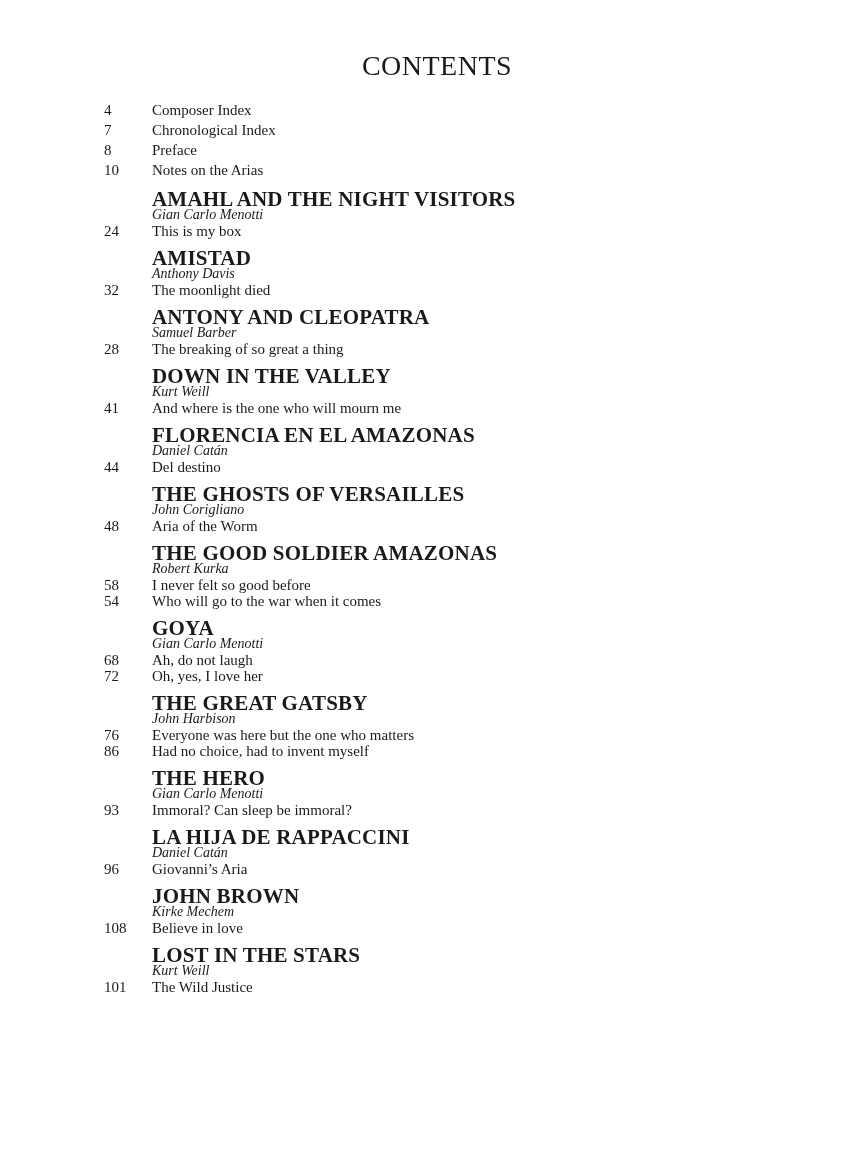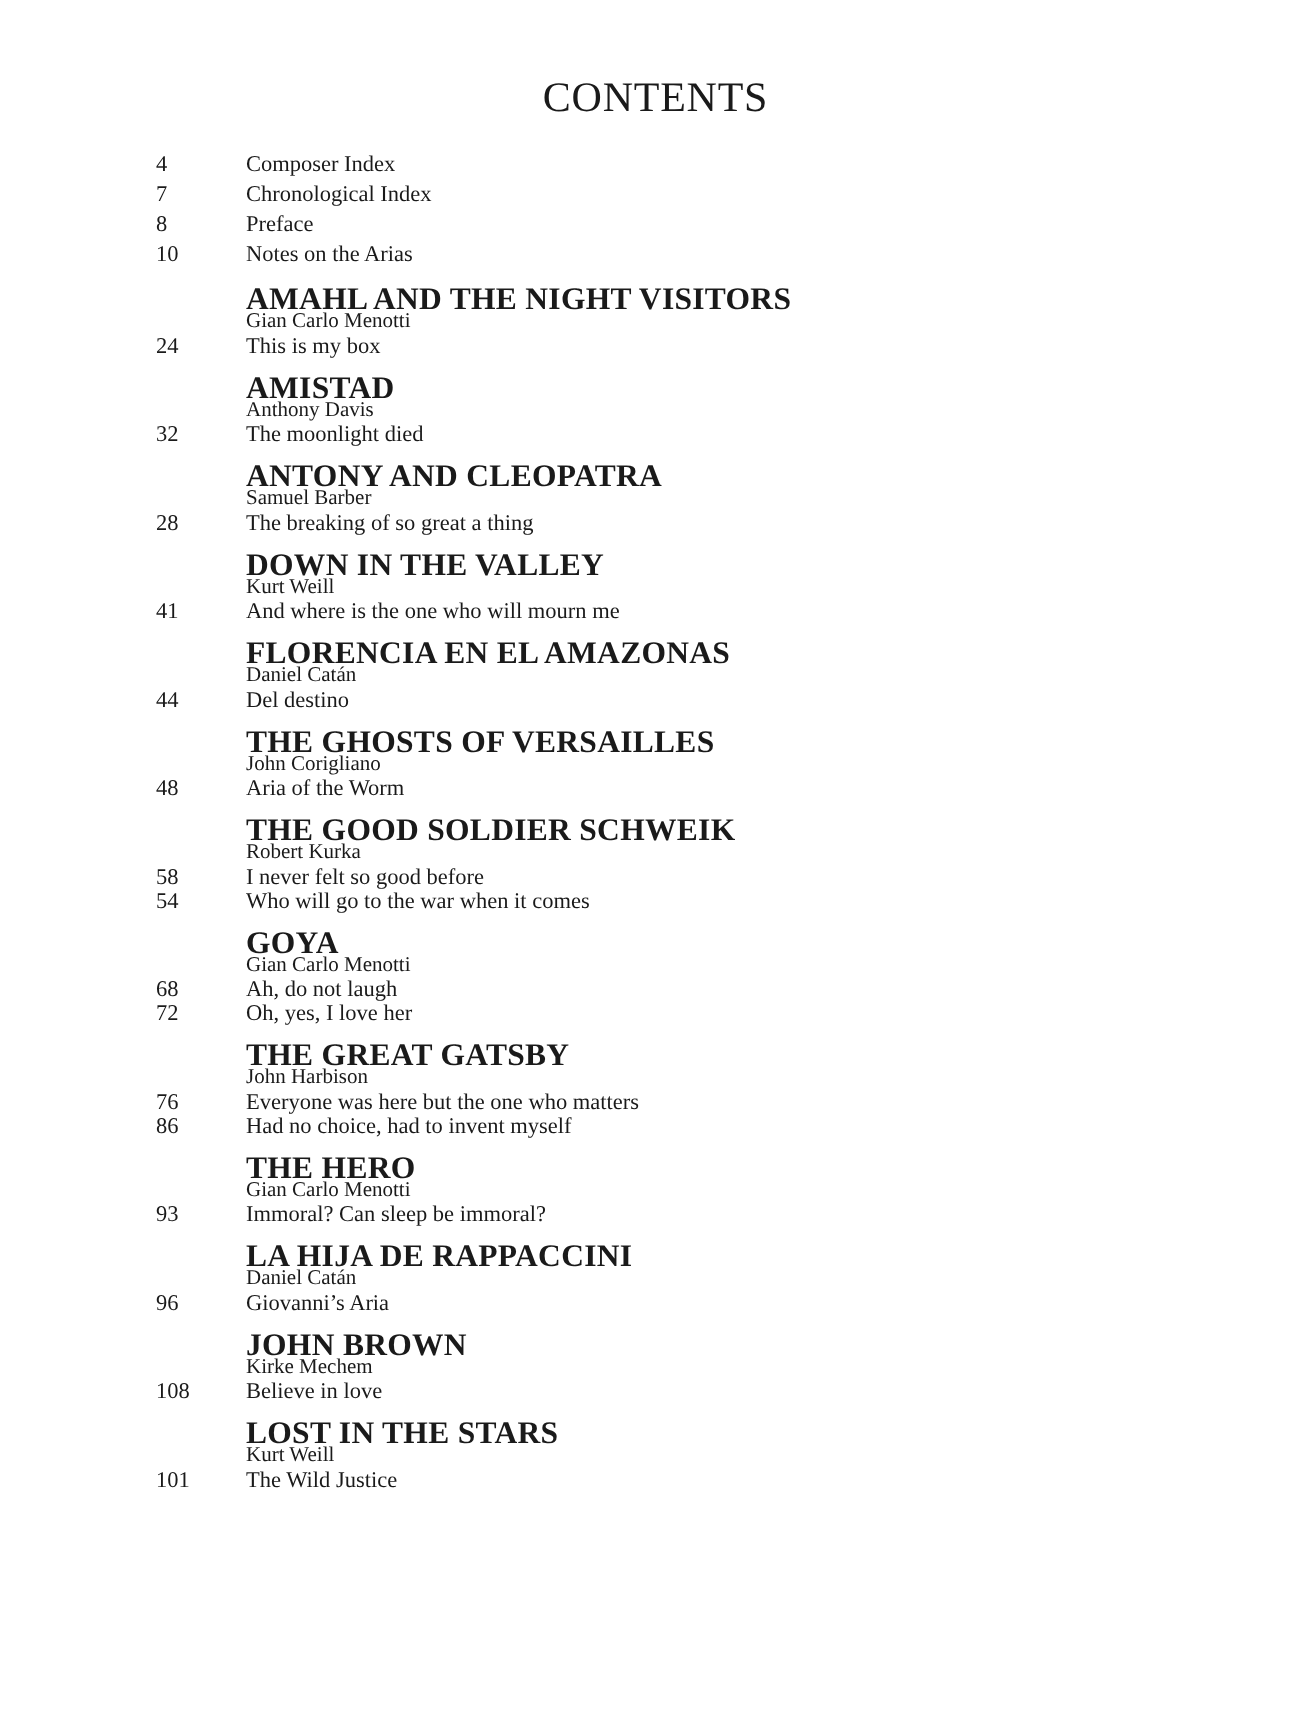--- a/index.html
+++ b/index.html
@@ -44,33 +44,33 @@
       height: 20px;
       line-height: 20px;
     }
     .pg {
       width: 48px;
       flex: 0 0 48px;
     }
     .txt {
       flex: 1 1 auto;
       white-space: nowrap;
-      margin-left: 12px;
     }
     .opera {
       margin-top: 11px;
     }
     .opera .title-row {
       font-size: 21px;
       font-weight: bold;
       letter-spacing: 0.2px;
       height: 16px;
       line-height: 16px;
     }
     .opera .composer-row {
+      font-style: italic;
       font-size: 14px;
     }
     .opera .entry-row {
       font-size: 15px;
     }
     .front .row:first-child { }
   </style>
 </head>
 <body>
 
@@ -176,21 +176,21 @@
           <span class="txt">John Corigliano</span>
         </div>
         <div class="row entry-row">
           <span class="pg">48</span>
           <span class="txt">Aria of the Worm</span>
         </div>
       </div>
       <div class="opera">
         <div class="row title-row">
           <span class="pg"></span>
-          <span class="txt">THE GOOD SOLDIER SCHWEIK</span>
+          <span class="txt">THE GOOD SOLDIER AMAZONAS</span>
         </div>
         <div class="row composer-row">
           <span class="pg"></span>
           <span class="txt">Robert Kurka</span>
         </div>
         <div class="row entry-row">
           <span class="pg">58</span>
           <span class="txt">I never felt so good before</span>
         </div>
         <div class="row entry-row">

